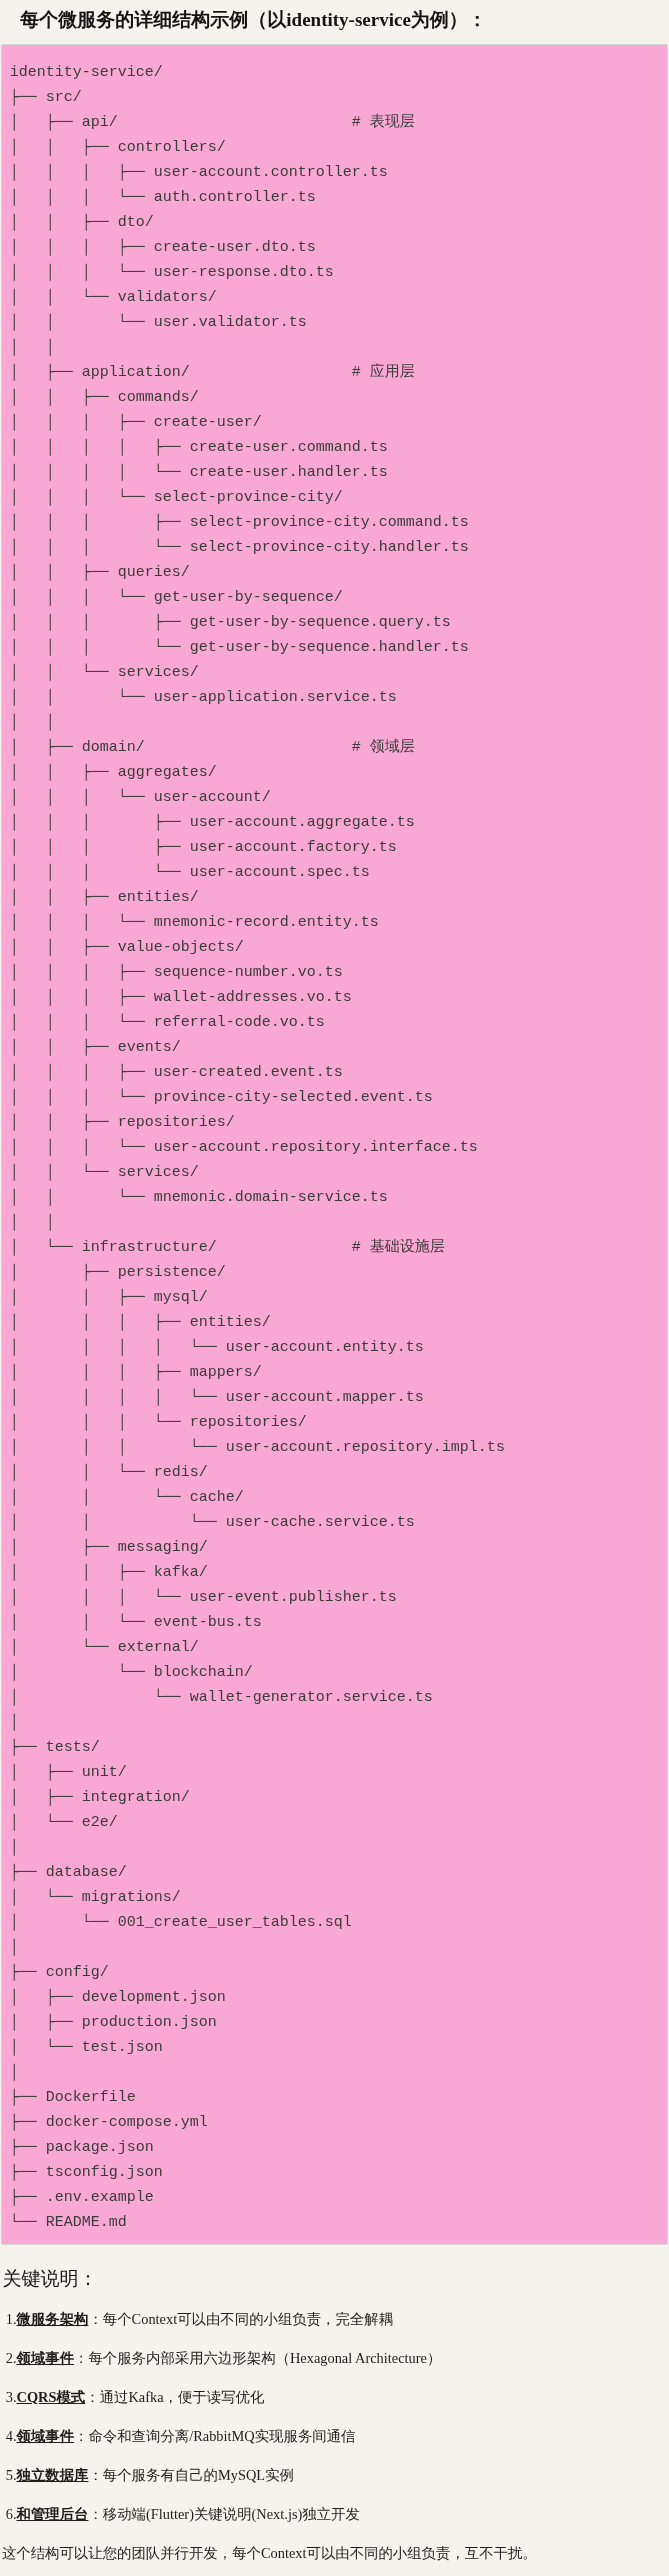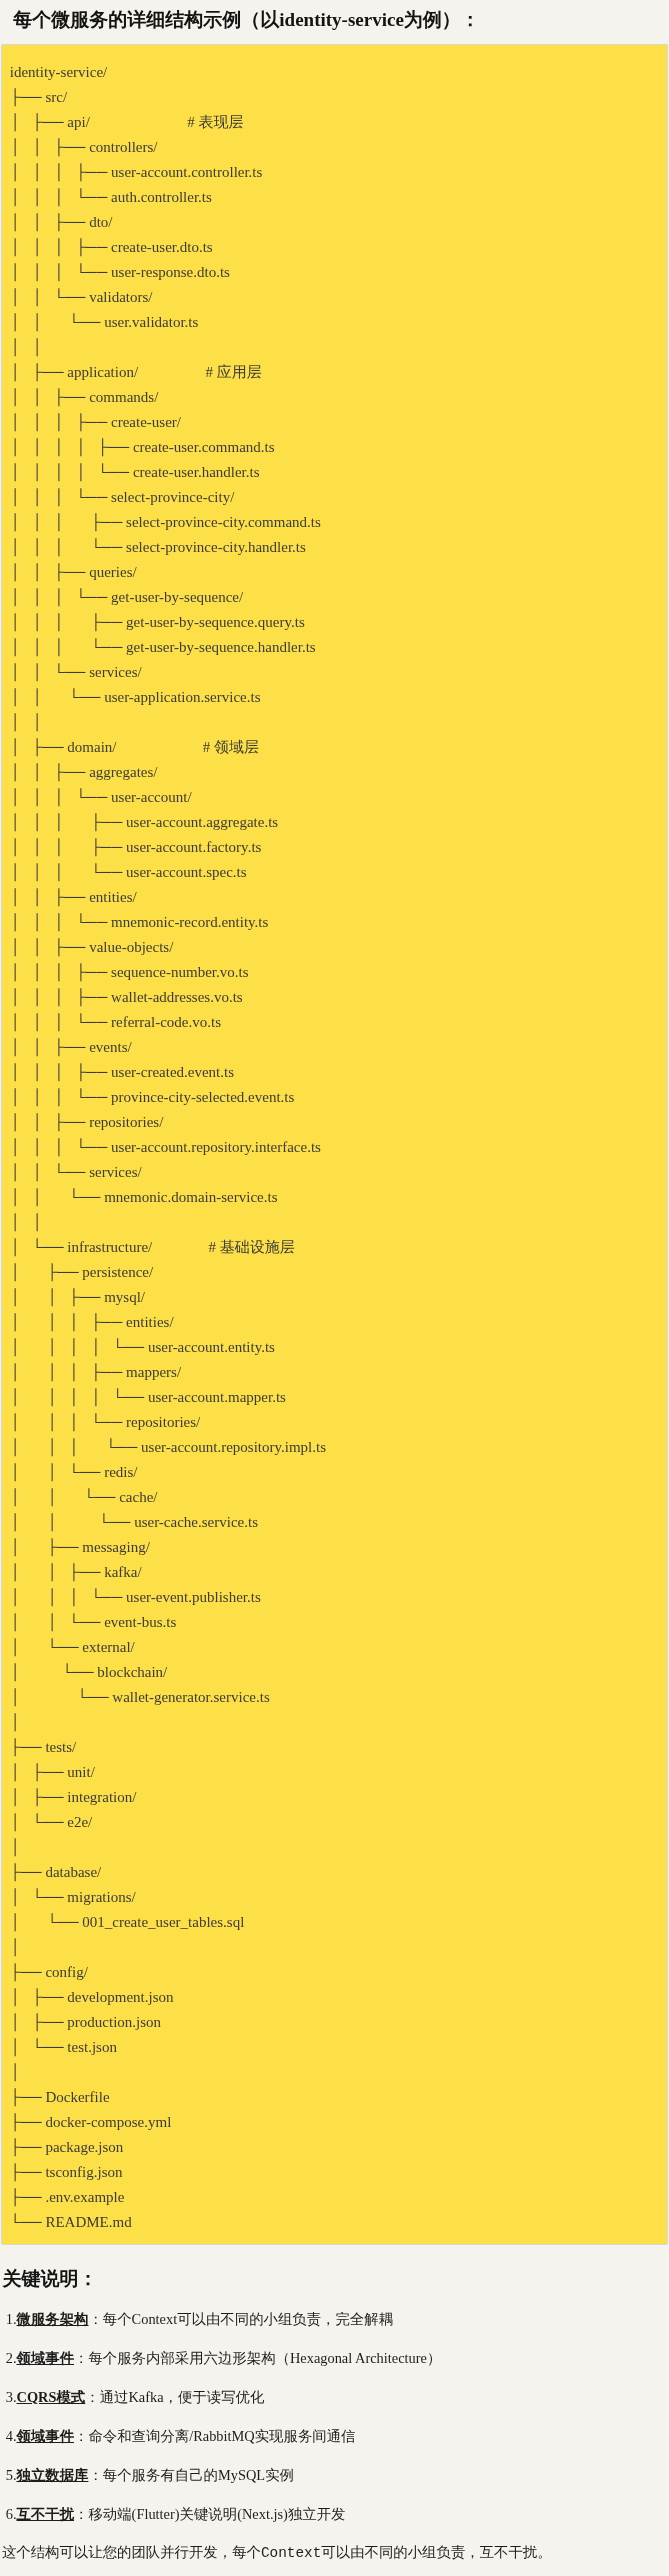--- a/index.html
+++ b/index.html
@@ -9,56 +9,55 @@
     background: #f5f3ee;
     color: #1d1d1b;
     padding: 7.5px 1.3px 13.8px 1.3px;
     font-family: "Liberation Serif", "DejaVu Serif", serif;
     font-size: 14.4px;
   }
   .page-title {
     font-size: 19px;
     font-weight: 700;
     line-height: 24.4px;
-    margin: 0 0 12px 12px;
+    margin: 0 0 12px 19px;
     color: #141412;
   }
   pre.tree {
     margin: 0;
-    background: #fde047;
+    background: #f9a8d4;
     border: 0.6px solid #d9d7d1;
     border-radius: 1.9px;
     padding: 15px 6.3px 8.8px 7.5px;
-    font-family: Liberation Serif, serif;
+    font-family: Liberation Mono, monospace;
     font-size: 15px;
     line-height: 25px;
     color: #3c3b38;
     white-space: pre;
     overflow: hidden;
   }
   .notes-heading {
     font-size: 19px;
-    font-weight: 700;
+    font-weight: 400;
     line-height: 24.4px;
     margin: 22.5px 0 0 1.3px;
     color: #141412;
   }
   .note-item {
     font-size: 14.4px;
     line-height: 24px;
     margin: 15px 0 0 4.4px;
   }
   .note-item:first-of-type { margin-top: 12.5px; }
   .note-item .num { font-weight: 400; }
   .note-item strong { font-weight: 700; text-decoration: underline; }
   .closing-para {
     font-size: 14.4px;
     line-height: 24px;
     margin: 15px 0 0 0.6px;
-    font-family: Liberation Mono, monospace;
   }
 </style>
 </head>
 <body>
 
 <div class="page-title">每个微服务的详细结构示例（以identity-service为例）：</div>
 
 <pre class="tree">identity-service/
 ├── src/
 │   ├── api/                          # 表现层
@@ -152,16 +151,16 @@
 <div class="note-item"><span class="num">1.</span><strong>微服务架构</strong><span>：每个Context可以由不同的小组负责，完全解耦</span></div>
 
 <div class="note-item"><span class="num">2.</span><strong>领域事件</strong><span>：每个服务内部采用六边形架构（Hexagonal Architecture）</span></div>
 
 <div class="note-item"><span class="num">3.</span><strong>CQRS模式</strong><span>：通过Kafka，便于读写优化</span></div>
 
 <div class="note-item"><span class="num">4.</span><strong>领域事件</strong><span>：命令和查询分离/RabbitMQ实现服务间通信</span></div>
 
 <div class="note-item"><span class="num">5.</span><strong>独立数据库</strong><span>：每个服务有自己的MySQL实例</span></div>
 
-<div class="note-item"><span class="num">6.</span><strong>互不干扰</strong><span>：移动端(Flutter)关键说明(Next.js)独立开发</span></div>
+<div class="note-item"><span class="num">6.</span><strong>和管理后台</strong><span>：移动端(Flutter)关键说明(Next.js)独立开发</span></div>
 
 <div class="closing-para">这个结构可以让您的团队并行开发，每个Context可以由不同的小组负责，互不干扰。</div>
 
 
 </body></html>

